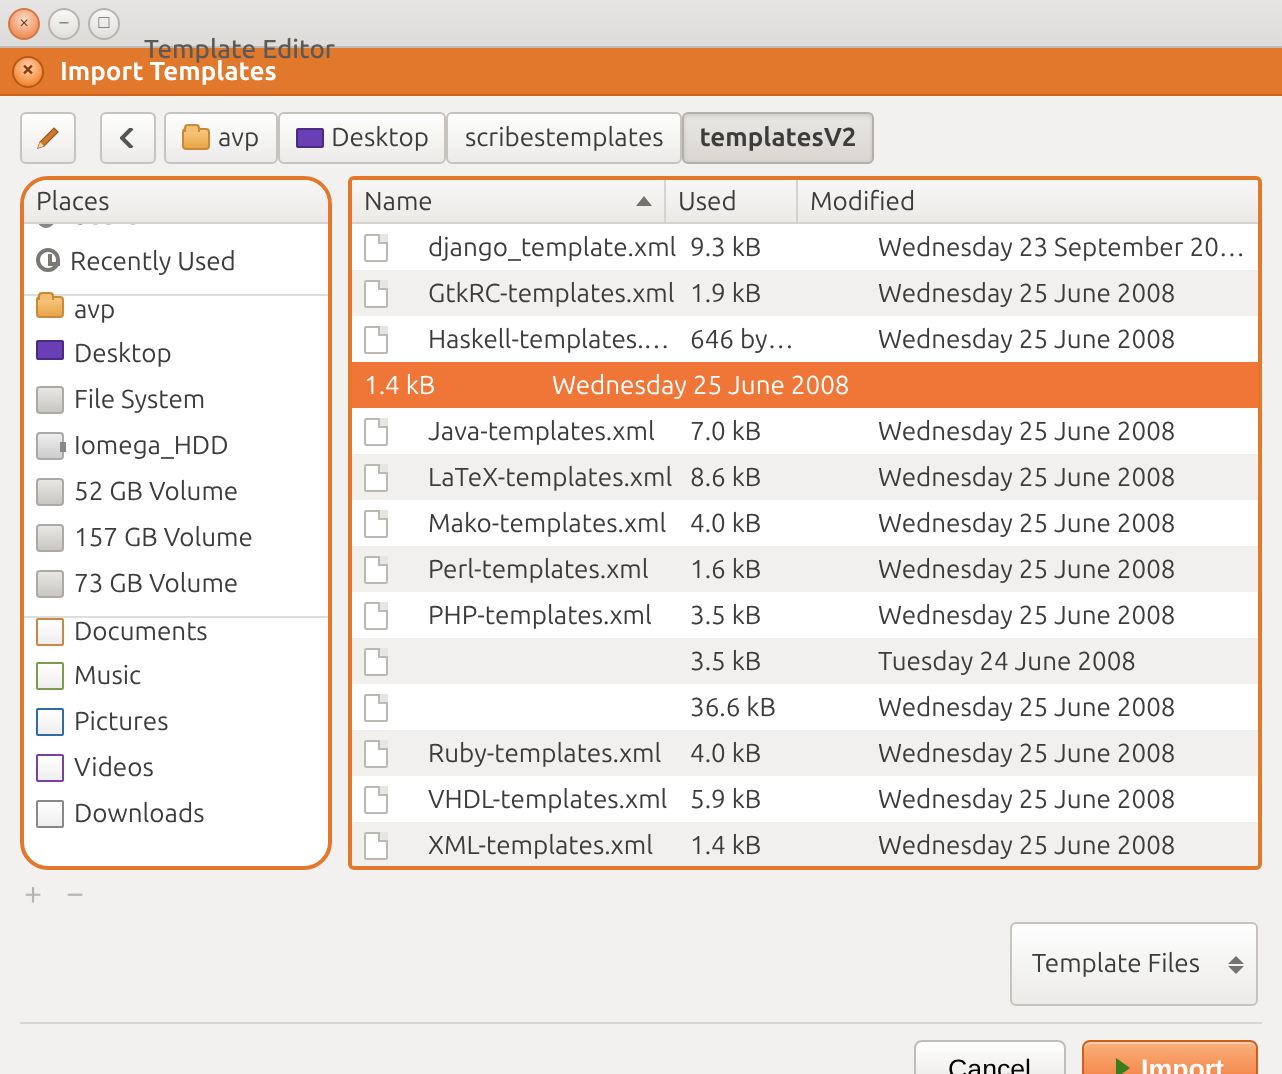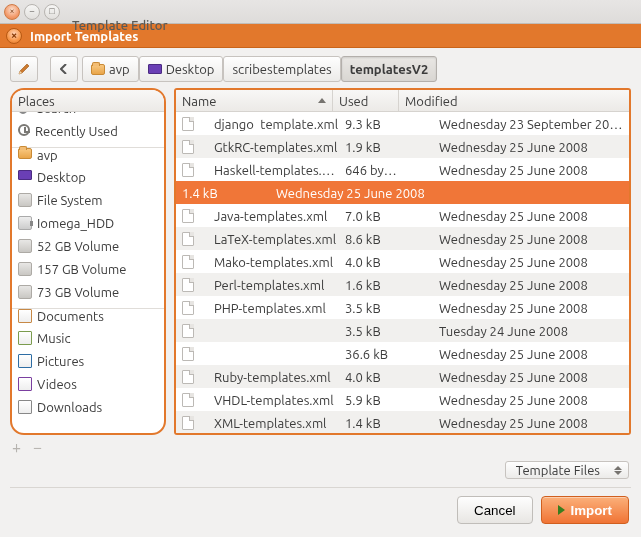--- a/index.html
+++ b/index.html
@@ -163,21 +163,21 @@
 
 .placesctl{padding:4px 12px;color:#b6b3af;display:flex;gap:12px;font-size:16px;line-height:1;}
 
 .bottombar{
   padding: 2px 12px 4px;
   display:flex;justify-content:flex-end;
 }
 .combo{
   border:1px solid #c7c3bf;border-radius:3px;
   background:linear-gradient(#fefefe,#ecebe9);
-  height:18px;display:inline-flex;align-items:center;padding:0 6px 0 10px;gap:14px;
+  height:42px;display:inline-flex;align-items:center;padding:0 6px 0 10px;gap:14px;
 }
 .spin{display:flex;flex-direction:column;gap:1px;}
 .spin span{width:0;height:0;border-left:4px solid transparent;border-right:4px solid transparent;}
 .spin .u{border-bottom:4px solid #76736f;} .spin .d{border-top:4px solid #76736f;}
 
 .actions{
   padding:8px 12px 10px;display:flex;justify-content:flex-end;gap:8px;
 }
 .btn{
   height:28px;border:1px solid #c0bdb9;border-radius:4px;

